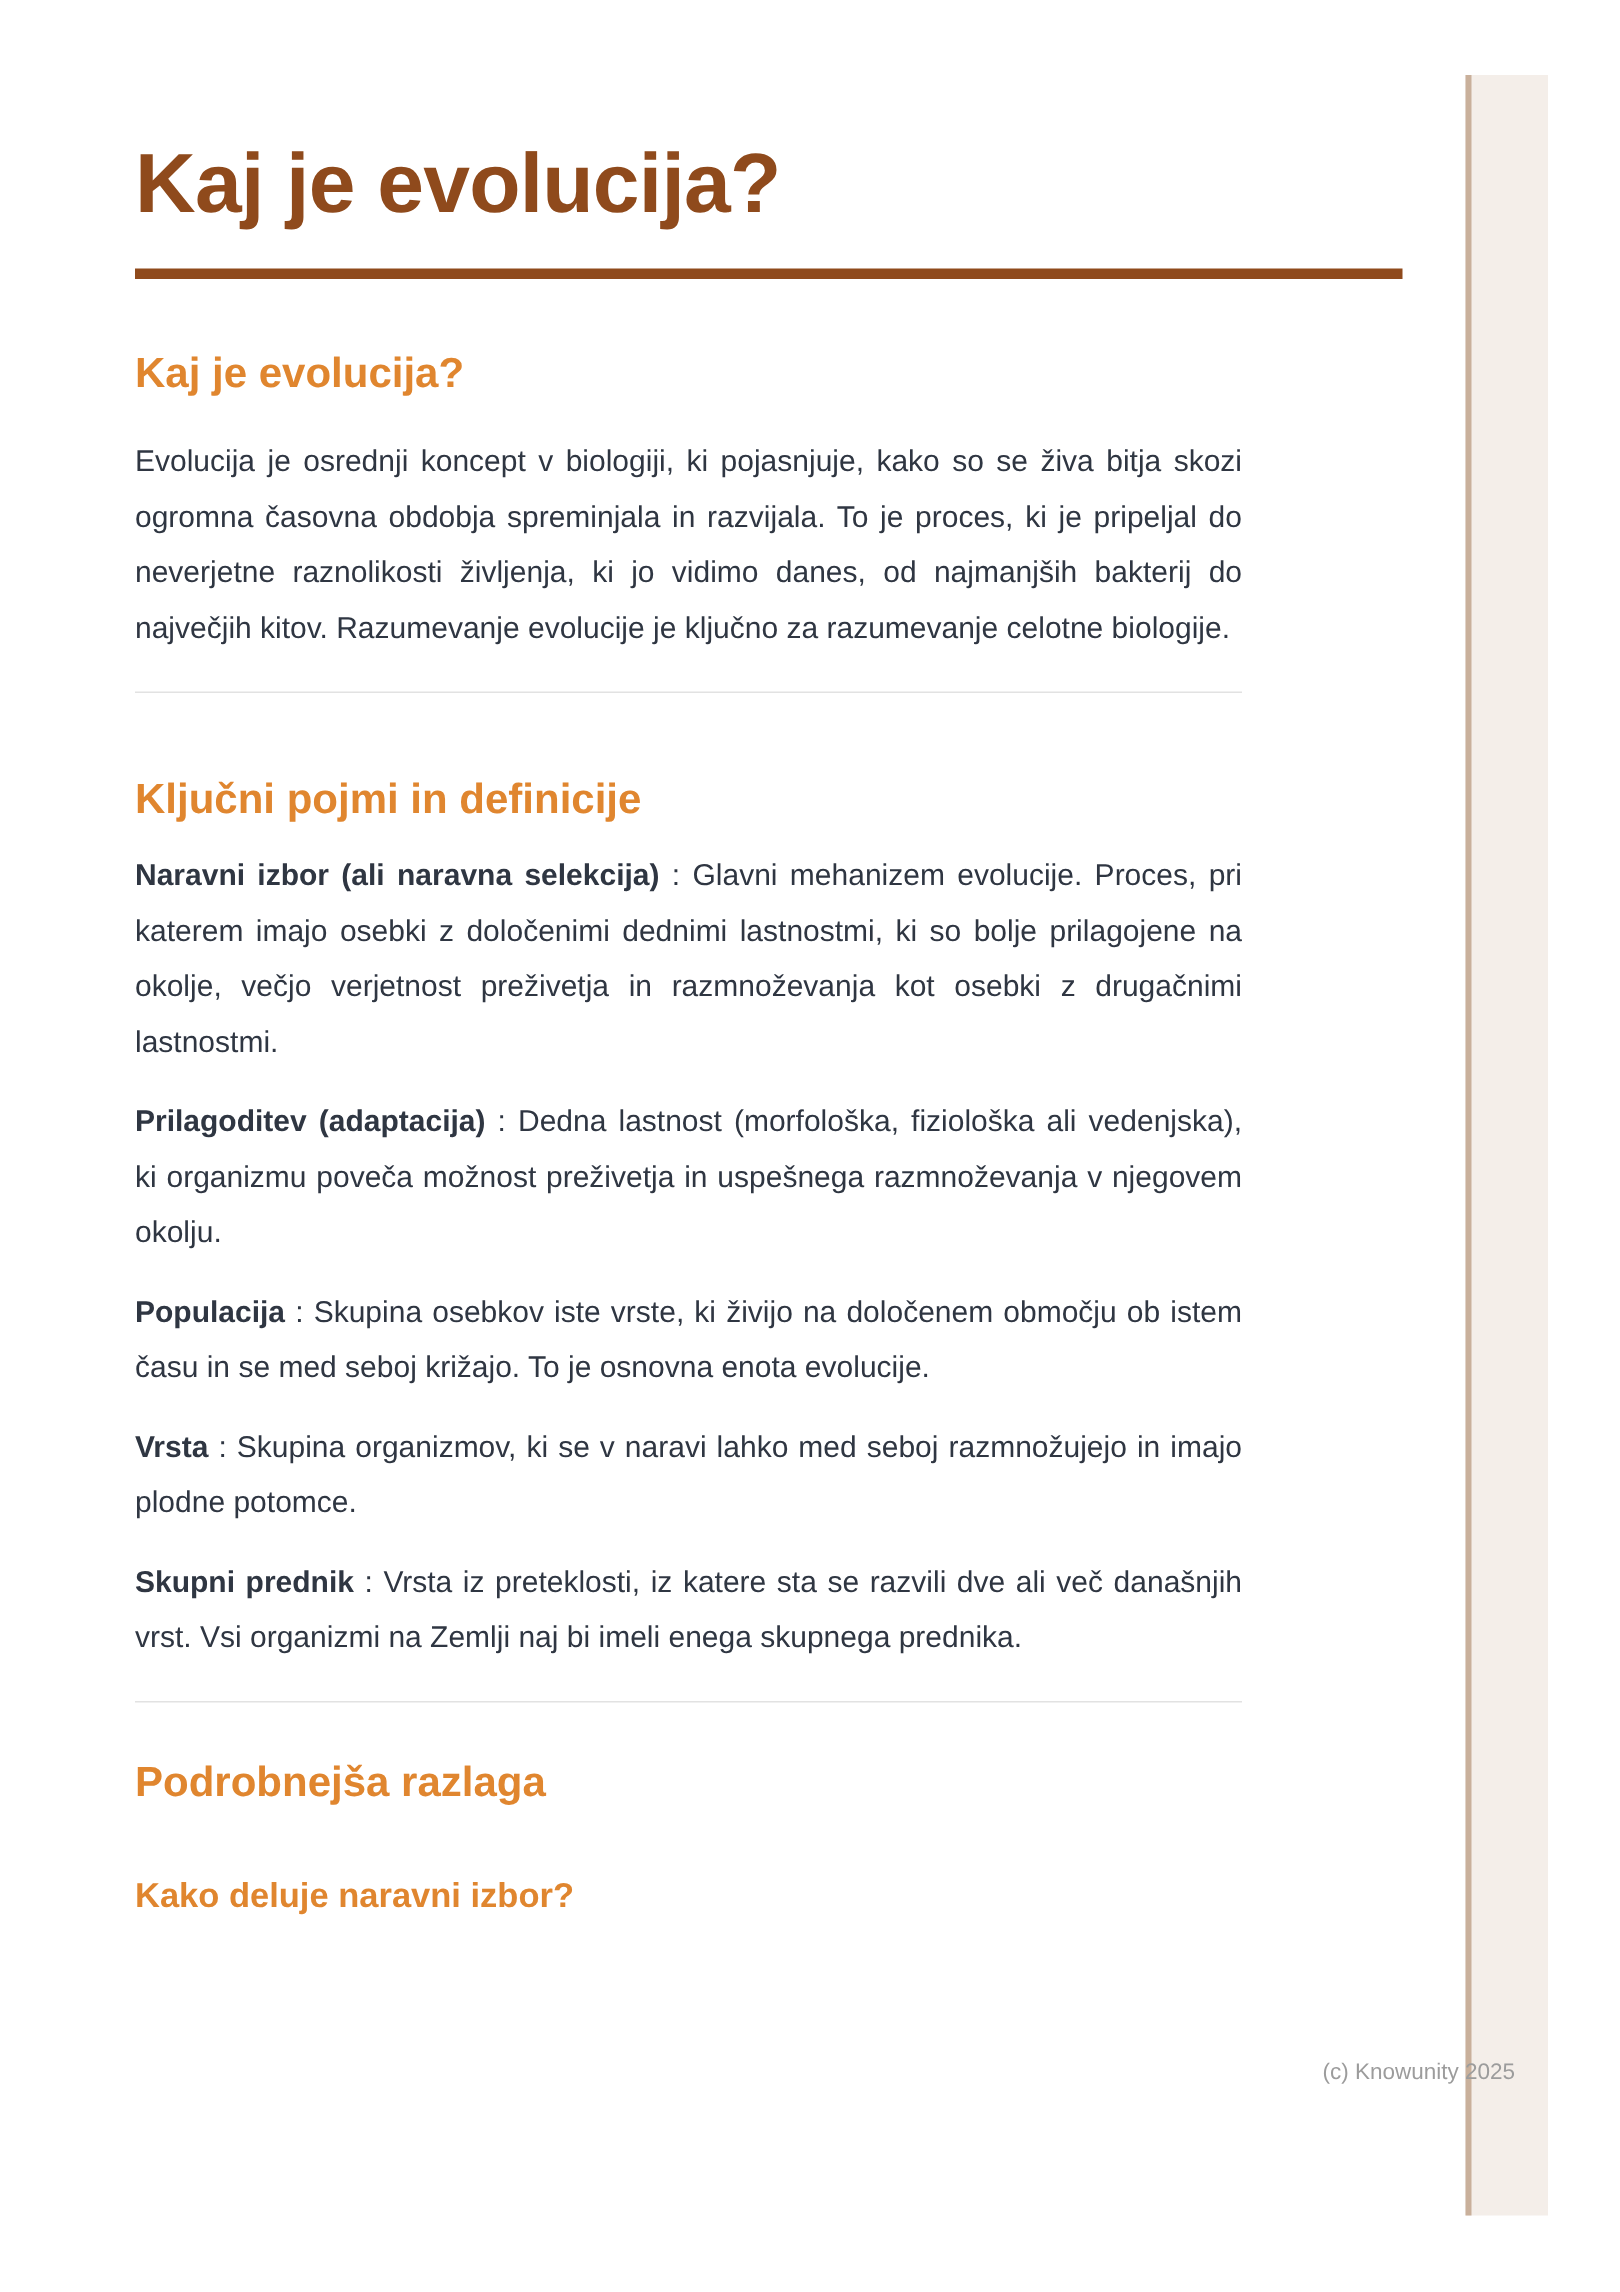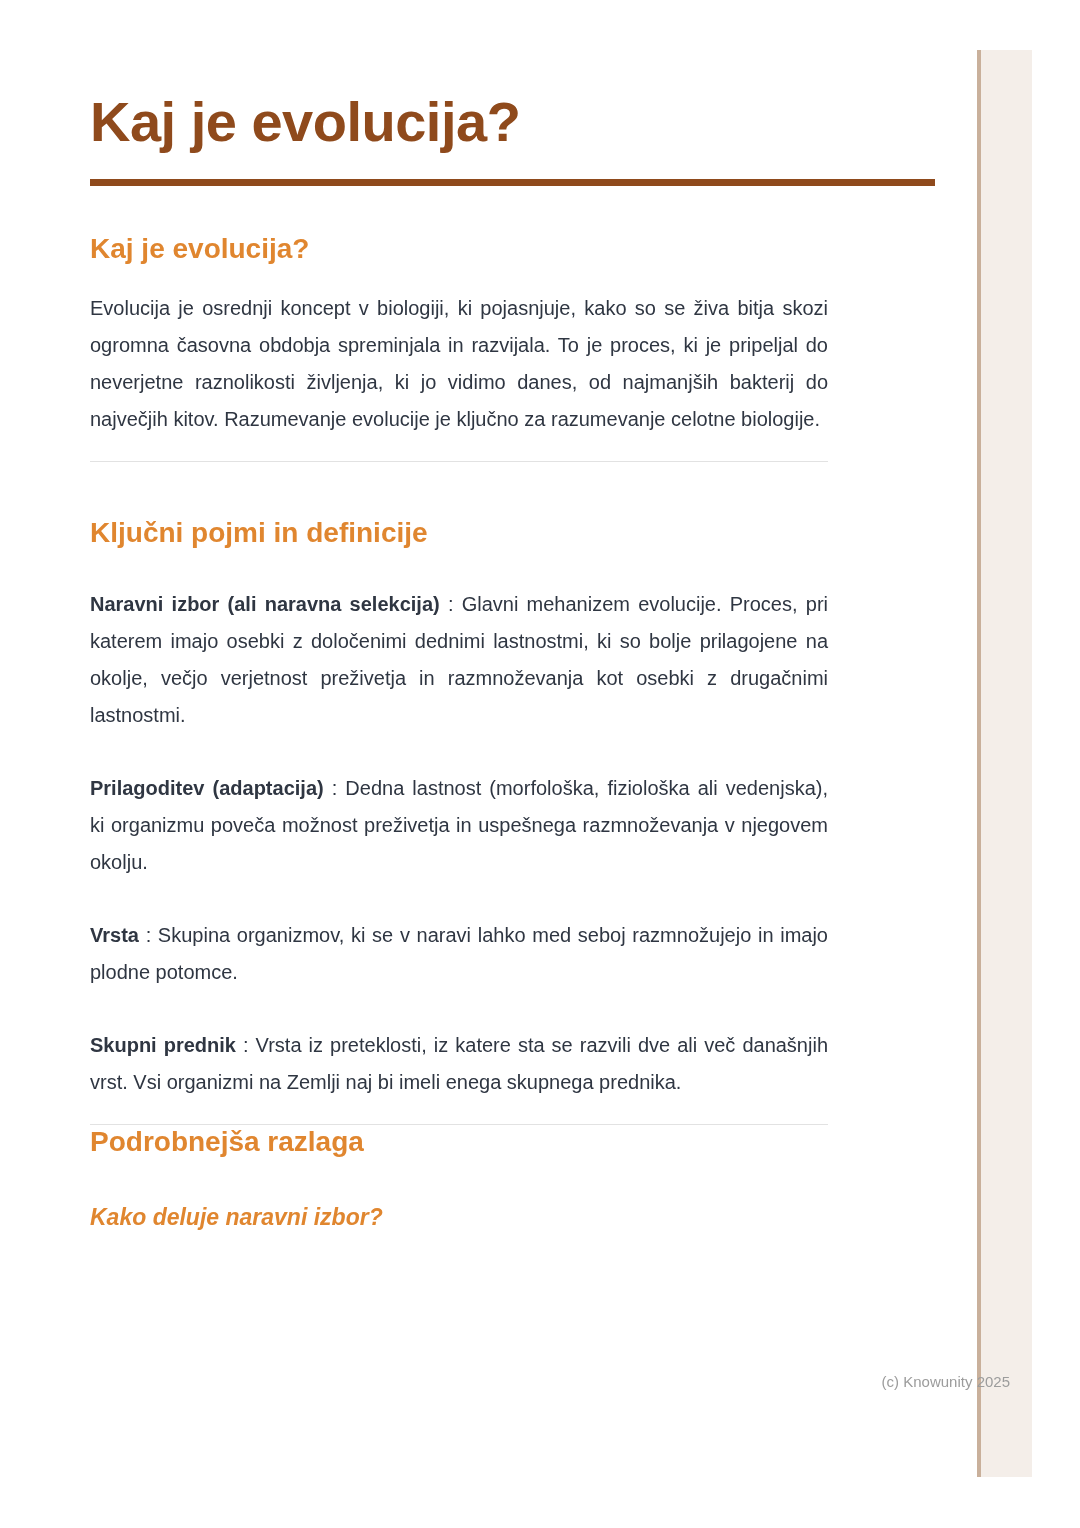--- a/index.html
+++ b/index.html
@@ -48,40 +48,39 @@
   }
 
   .h2 {
     font-size: 28px;
     line-height: 34px;
     font-weight: 700;
     color: var(--accent-orange, #E0862F);
   }
   .intro-heading   { margin-top: 46px; }
   .keyterms-heading{ margin-top: 54px; }
-  .detail-heading  { }
+  .detail-heading  { margin-top: 36px; }
 
   .h3 {
     font-size: 23px;
     line-height: 28px;
     font-weight: 700;
     color: var(--accent-orange, #E0862F);
     margin-top: 44px;
-    font-style: italic;
   }
 
   .body-text {
     width: 738px;
     font-size: 20px;
     line-height: 37px;
     color: var(--text-color, #2F3642);
     text-align: justify;
   }
   .intro-para { margin-top: 24px; }
-  .definition { margin-top: 36px; }
+  .definition { margin-top: 16px; }
   .first-def  { margin-top: 18px; }
 
   .def-term { font-weight: 700; }
   .def-note { font-style: italic; }
 
   .divider {
     width: 738px;
     height: 1px;
     background: var(--divider-color, #E2E2E2);
     margin-top: 23px;
@@ -113,20 +112,22 @@
 
   <h2 class="h2 keyterms-heading">Ključni pojmi in definicije</h2>
 
 
   <p class="body-text definition"><span class="def-term">Naravni izbor (ali naravna selekcija)</span>
     <span>: Glavni mehanizem evolucije. Proces, pri katerem imajo osebki z določenimi dednimi lastnostmi, ki so bolje prilagojene na okolje, večjo verjetnost preživetja in razmnoževanja kot osebki z drugačnimi lastnostmi.</span></p>
 
   <p class="body-text definition"><span class="def-term">Prilagoditev (adaptacija)</span>
     <span>: Dedna lastnost (morfološka, fiziološka ali vedenjska), ki organizmu poveča možnost preživetja in uspešnega razmnoževanja v njegovem okolju.</span></p>
 
+  <p class="body-text definition"><span class="def-term">Populacija</span>
+    <span>: Skupina osebkov iste vrste, ki živijo na določenem območju ob istem času in se med seboj križajo. To je osnovna enota evolucije.</span></p>
 
   <p class="body-text definition"><span class="def-term">Vrsta</span>
     <span>: Skupina organizmov, ki se v naravi lahko med seboj razmnožujejo in imajo plodne potomce.</span></p>
 
   <p class="body-text definition"><span class="def-term">Skupni prednik</span>
     <span>: Vrsta iz preteklosti, iz katere sta se razvili dve ali več današnjih vrst. Vsi organizmi na Zemlji naj bi imeli enega skupnega prednika.</span></p>
 
   <div class="divider"></div>
 
   <h2 class="h2 detail-heading">Podrobnejša razlaga</h2>

